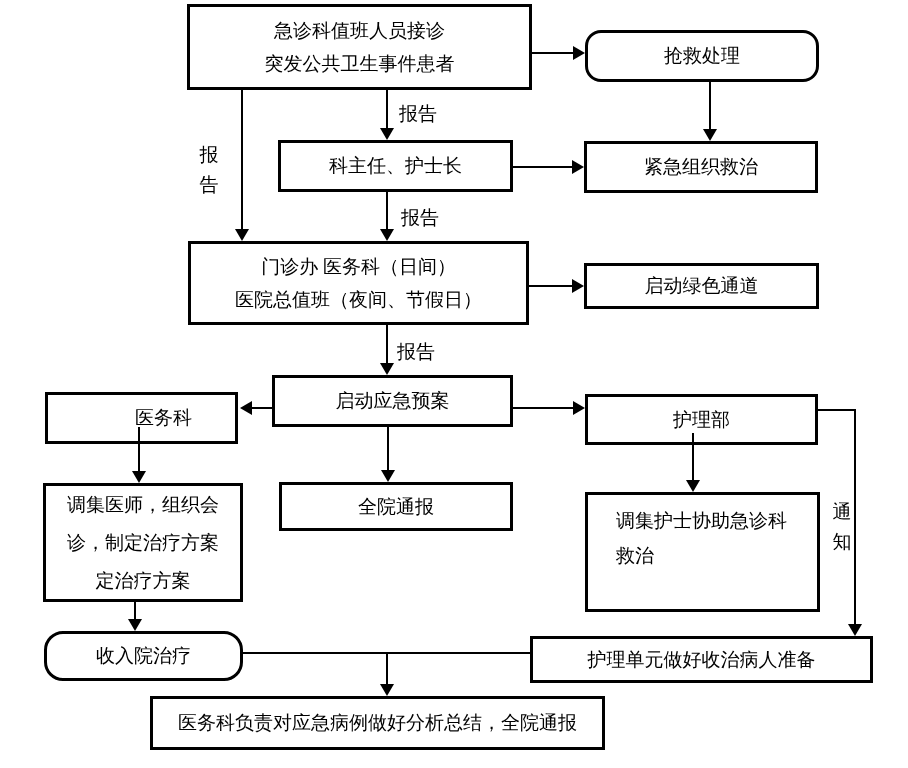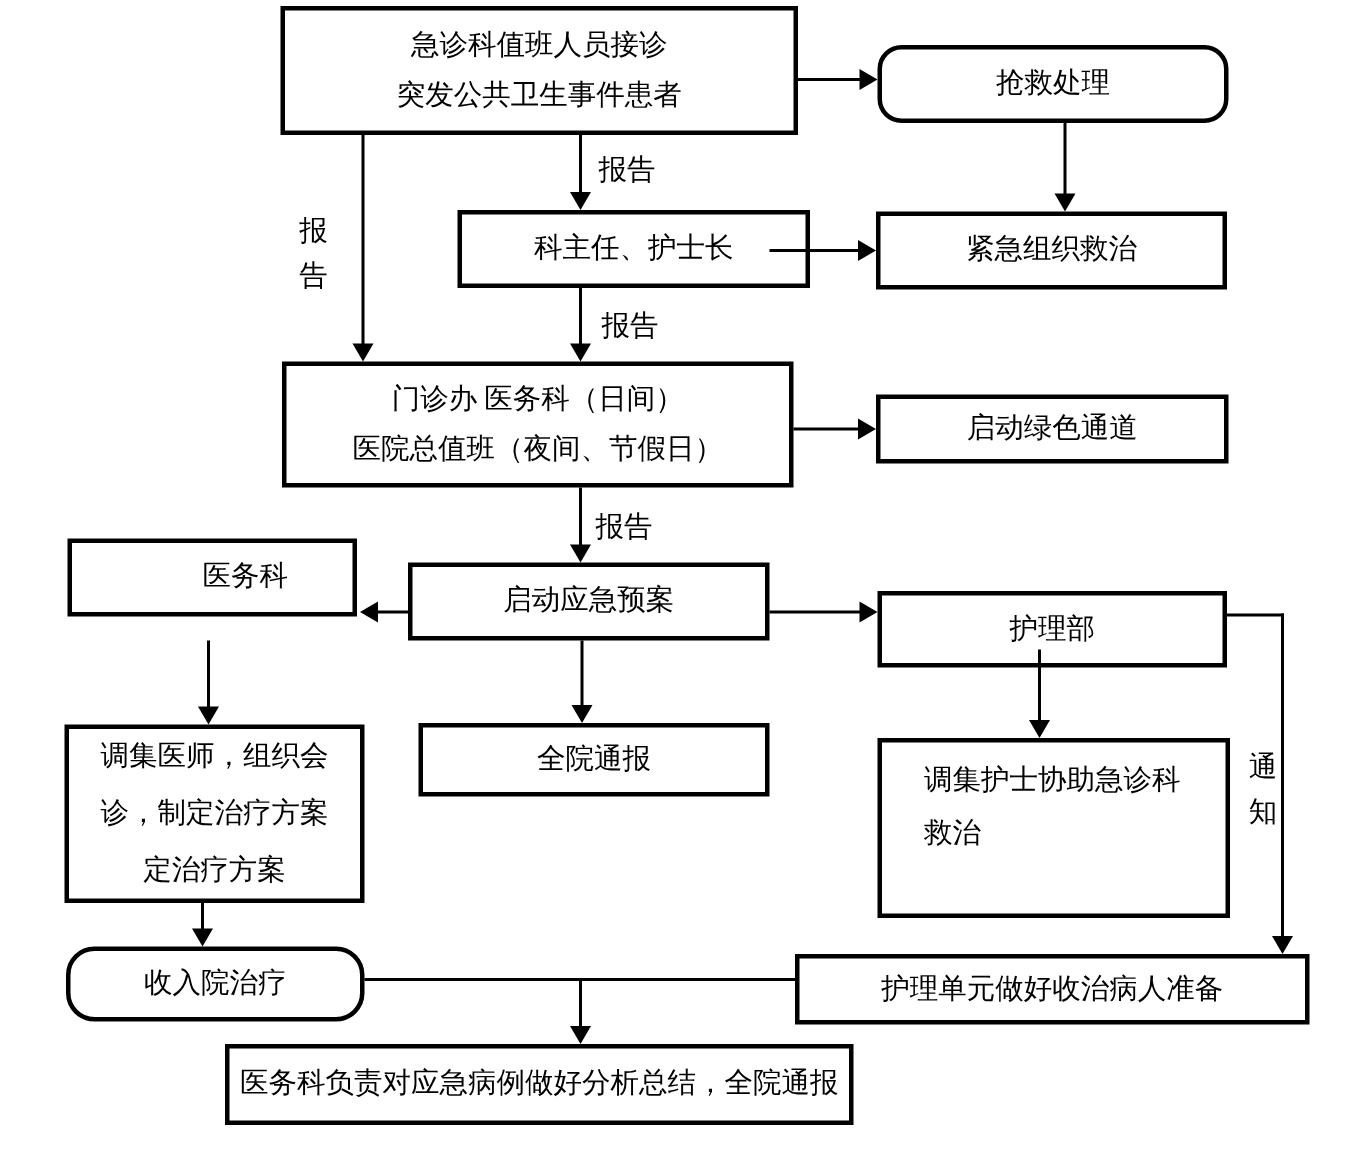--- a/index.html
+++ b/index.html
@@ -51,32 +51,32 @@
 
 <div id="canvas">
 
   <div class="box thick" style="left:187px;top:4px;width:345px;height:86px;">
     <span class="ln">急诊科值班人员接诊</span>
     <span class="ln">突发公共卫生事件患者</span>
   </div>
 
   <div class="box thick" style="left:585px;top:30px;width:234px;height:52px;border-radius:16px;">抢救处理</div>
 
-  <div class="box thick" style="left:278px;top:140px;width:235px;height:52px;margin-left:27px;">科主任、护士长</div>
+  <div class="box thick" style="left:278px;top:140px;width:235px;height:52px;">科主任、护士长</div>
 
   <div class="box thick" style="left:584px;top:141px;width:234px;height:52px;">紧急组织救治</div>
 
   <div class="box thick" style="left:188px;top:241px;width:341px;height:84px;">
     <span class="ln">门诊办 医务科（日间）</span>
     <span class="ln">医院总值班（夜间、节假日）</span>
   </div>
 
   <div class="box thick" style="left:584px;top:263px;width:235px;height:46px;">启动绿色通道</div>
 
-  <div class="box thick" style="left:45px;top:359px;width:193px;height:52px;padding-left:44px;">医务科</div>
+  <div class="box thick" style="left:45px;top:392px;width:193px;height:52px;padding-left:44px;">医务科</div>
 
   <div class="box thick" style="left:272px;top:375px;width:241px;height:52px;">启动应急预案</div>
 
   <div class="box thick" style="left:585px;top:394px;width:233px;height:51px;">护理部</div>
 
   <div class="box thick" style="left:43px;top:483px;width:200px;height:119px;line-height:2.0;">
     <span class="ln">调集医师，组织会</span>
     <span class="ln">诊，制定治疗方案</span>
     <span class="ln">定治疗方案</span>
   </div>
@@ -85,21 +85,21 @@
 
   <div class="box thick top-left" style="left:585px;top:492px;width:235px;height:120px;line-height:1.85;">
     <span class="ln">调集护士协助急诊科</span>
     <span class="ln">救治</span>
   </div>
 
   <div class="box thick" style="left:44px;top:631px;width:199px;height:50px;border-radius:19px;">收入院治疗</div>
 
   <div class="box thick" style="left:530px;top:636px;width:343px;height:47px;">护理单元做好收治病人准备</div>
 
-  <div class="box thick" style="left:150px;top:696px;width:419px;height:54px;">医务科负责对应急病例做好分析总结，全院通报</div>
+  <div class="box thick" style="left:150px;top:696px;width:455px;height:54px;">医务科负责对应急病例做好分析总结，全院通报</div>
 
   <div class="lbl vlbl" style="left:198px;top:140px;">报告</div>
   <div class="lbl" style="left:399px;top:102px;">报告</div>
   <div class="lbl" style="left:401px;top:206px;">报告</div>
   <div class="lbl" style="left:397px;top:340px;">报告</div>
   <div class="lbl vlbl" style="left:831px;top:497px;">通知</div>
 
   <div class="vline" style="left:241px;top:90px;height:140px;"></div>
   <div class="arr-down" style="left:235px;top:229px;"></div>
 

